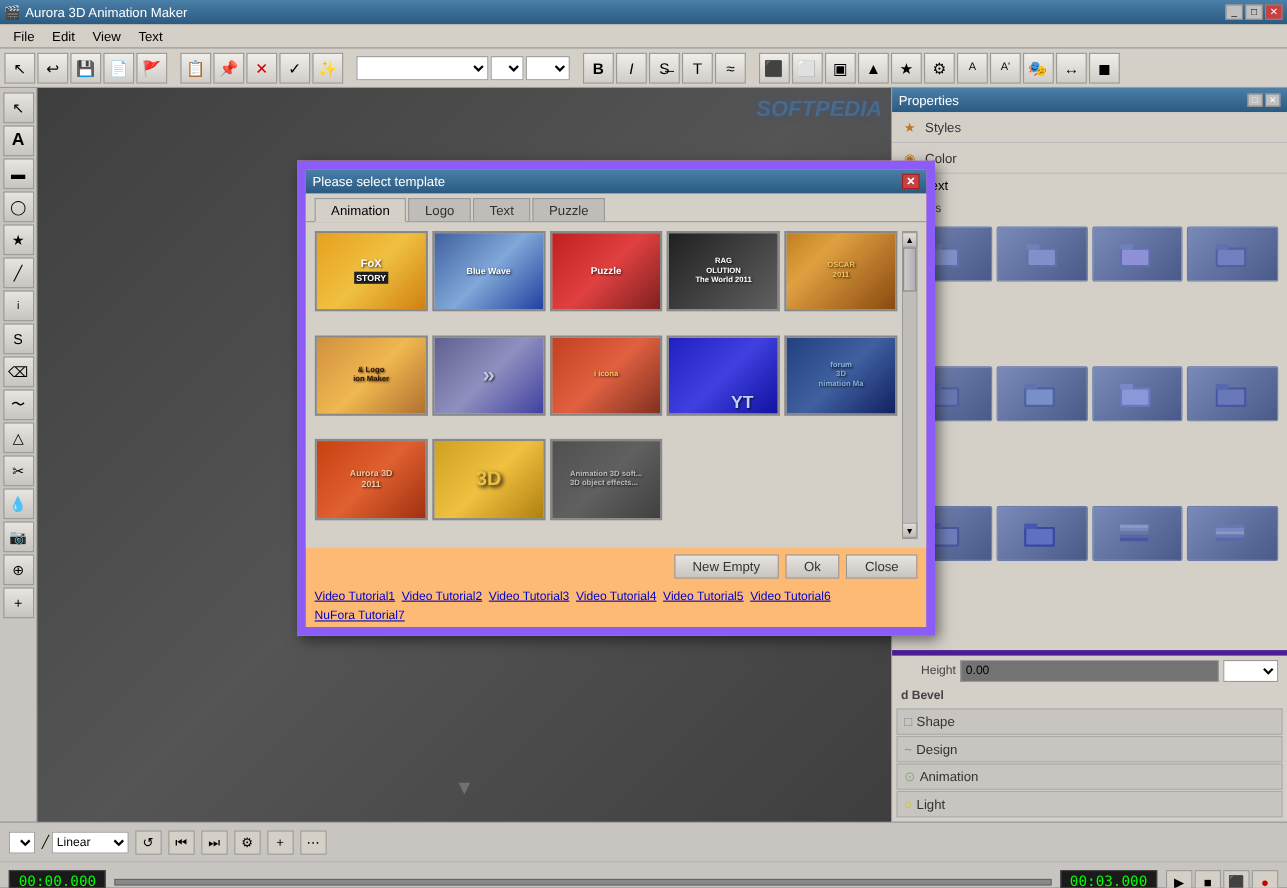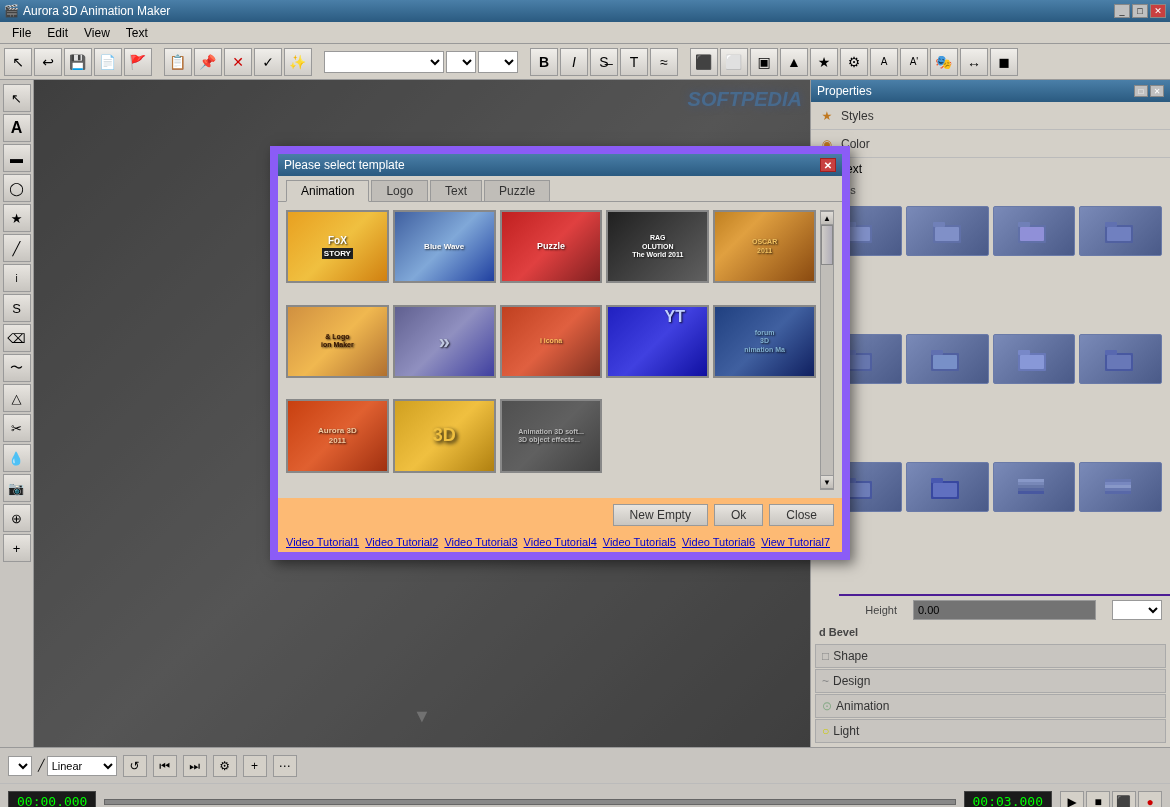--- a/index.html
+++ b/index.html
@@ -191,23 +191,22 @@
       cursor: pointer;
       border-radius: 2px;
     }
     .profile-item svg { width: 32px; height: 32px; }
 
     
     .prop-input-row {
       display: flex;
       align-items: center;
       padding: 4px 8px;
-      gap: 16px;
-      border-top: 2px solid #4c1d95;
-      margin-left: 28px;
+      gap: 4px;
+      border-top: 5px solid #4c1d95;
     }
     .prop-label-small { font-size: 11px; color: #444; min-width: 60px; }
     .prop-input {
       flex: 1;
       height: 20px;
       border: 1px solid #999;
       background: #737373;
       padding: 0 4px;
       font-size: 11px;
     }
@@ -405,21 +404,21 @@
     
     .tmpl-aurora { background: linear-gradient(135deg, #8ab0d8 0%, #b0c8e8 50%, #7090c0 100%); display: flex; align-items: center; justify-content: center; }
     .tmpl-fox { background: linear-gradient(135deg, #e8a020 0%, #f0c040 50%, #d08010 100%); display: flex; align-items: center; justify-content: center; }
     .tmpl-blue { background: linear-gradient(135deg, #4060a0 0%, #80a8d8 50%, #2040a0 100%); display: flex; align-items: center; justify-content: center; }
     .tmpl-puzzle { background: linear-gradient(135deg, #c02020 0%, #e04040 50%, #802020 100%); display: flex; align-items: center; justify-content: center; }
     .tmpl-rag { background: linear-gradient(135deg, #202020 0%, #404040 50%, #606060 100%); display: flex; align-items: center; justify-content: center; }
     .tmpl-oscar { background: linear-gradient(135deg, #c08020 0%, #e0a040 30%, #8a4a10 100%); display: flex; align-items: center; justify-content: center; }
     .tmpl-logo { background: linear-gradient(135deg, #d09040 0%, #f0b850 50%, #b07030 100%); display: flex; align-items: center; justify-content: center; }
     .tmpl-silver { background: linear-gradient(135deg, #606090 0%, #9090c0 50%, #4040a0 100%); display: flex; align-items: center; justify-content: center; }
     .tmpl-icona { background: linear-gradient(135deg, #c04020 0%, #e06040 50%, #803020 100%); display: flex; align-items: center; justify-content: center; }
-    .tmpl-yt { background: linear-gradient(135deg, #2020c0 0%, #4040e0 50%, #1010a0 100%); display: flex; align-items: flex-start; justify-content: center; padding-left: 34px; }
+    .tmpl-yt { background: linear-gradient(135deg, #2020c0 0%, #4040e0 50%, #1010a0 100%); display: flex; align-items: flex-end; justify-content: center; padding-left: 34px; }
     .tmpl-forum { background: linear-gradient(135deg, #204080 0%, #4060a0 50%, #102060 100%); display: flex; align-items: center; justify-content: center; }
     .tmpl-aurora2 { background: linear-gradient(135deg, #c84010 0%, #e06030 50%, #a03010 100%); display: flex; align-items: center; justify-content: center; }
     .tmpl-aurora3 { background: linear-gradient(135deg, #6090b0 0%, #80b0d0 50%, #4070a0 100%); display: flex; align-items: center; justify-content: center; }
     .tmpl-3d { background: linear-gradient(135deg, #d0a020 0%, #f0c040 50%, #b08010 100%); display: flex; align-items: center; justify-content: center; }
     .tmpl-text { background: linear-gradient(135deg, #505050 0%, #606060 50%, #404040 100%); display: flex; align-items: center; justify-content: center; font-size: 9px; color: #ccc; padding: 4px; }
 
     .tmpl-text-overlay {
       color: white;
       font-size: 9px;
       font-weight: bold;
@@ -828,15 +827,15 @@
     <div class="dialog-btn">Close</div>
   </div>
 
   <div class="tutorial-links">
     <a class="tutorial-link">Video Tutorial1</a>
     <a class="tutorial-link">Video Tutorial2</a>
     <a class="tutorial-link">Video Tutorial3</a>
     <a class="tutorial-link">Video Tutorial4</a>
     <a class="tutorial-link">Video Tutorial5</a>
     <a class="tutorial-link">Video Tutorial6</a>
-    <a class="tutorial-link">View Tutorial7</a>
+    <a class="tutorial-link">NuFora Tutorial7</a>
   </div>
 </div>
 
 </body></html>

